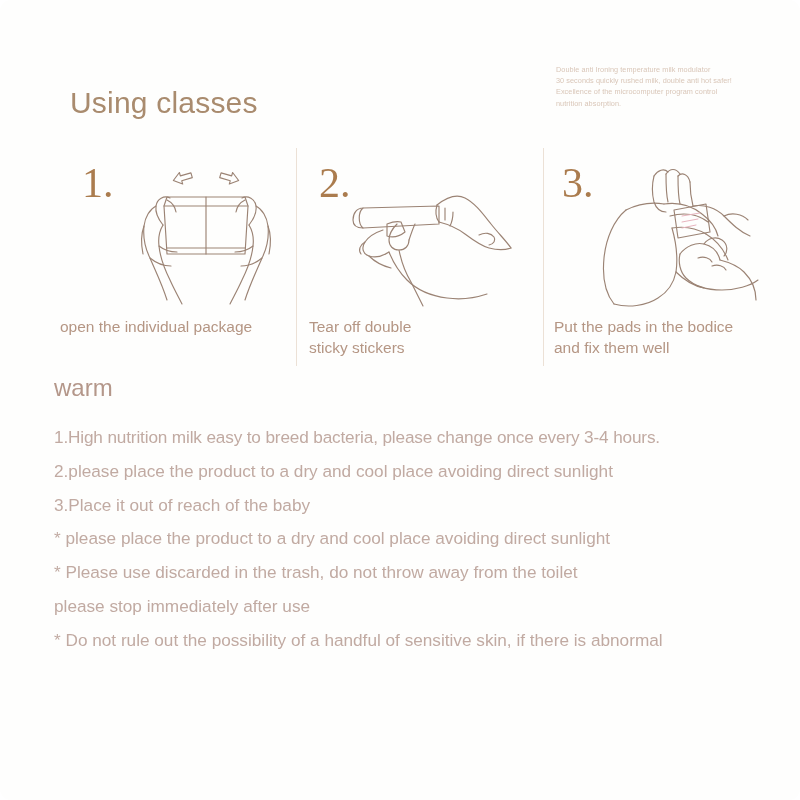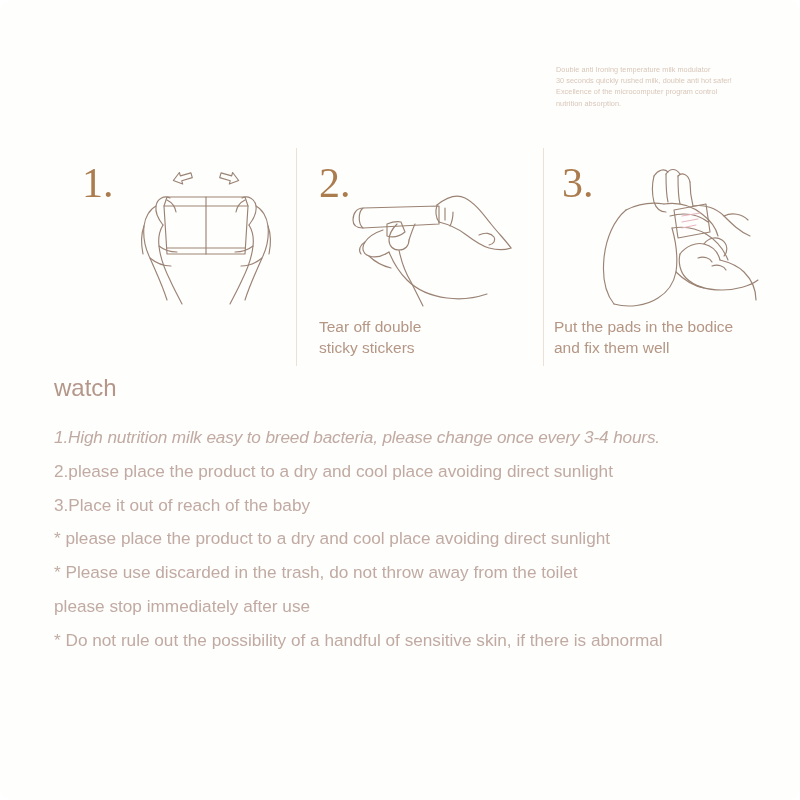--- a/index.html
+++ b/index.html
@@ -83,21 +83,21 @@
   .step3 .art { left: 48px; }
 
   .caption {
     position: absolute;
     font-size: 15.5px;
     line-height: 21px;
     color: #b59684;
     white-space: pre-line;
   }
   .step1 .caption { left: 10px; top: 168px; }
-  .step2 .caption { left: 12px; top: 168px; margin-left: 10px; }
+  .step2 .caption { left: 12px; top: 168px; }
   .step3 .caption { left: 10px; top: 168px; }
 
   
   .watch-title {
     position: absolute;
     left: 54px;
     top: 374px;
     font-size: 24px;
     color: #b4978a;
     font-weight: 400;
@@ -109,34 +109,35 @@
     left: 54px;
     top: 421px;
     width: 746px;
   }
   .note {
     font-size: 17.2px;
     line-height: 33.8px;
     color: #c1aaa2;
     white-space: nowrap;
   }
-  .note.tight { letter-spacing: -0.15px; font-style: italic; }
+  .note.tight { letter-spacing: -0.15px; }
 </style>
 </head>
 <body>
 
 <div class="page">
 
   <div class="top-note">
     <div>Double anti Ironing temperature milk modulator</div>
     <div>30 seconds quickly rushed milk, double anti hot safer!</div>
     <div>Excellence of the microcomputer program control</div>
     <div>nutrition absorption.</div>
   </div>
 
+  <div class="title">Using classes</div>
 
   <div class="steps">
 
     <div class="step step1">
       <div class="step-num">1.</div>
       <div class="art">
         <svg width="160" height="150" viewBox="0 0 160 150">
           <g fill="none" stroke="#9b8374" stroke-width="1.15" stroke-linecap="round" stroke-linejoin="round">
 
             <path d="M47 16 L55 10 L55 13.5 L66 13.5 L66 18.5 L55 18.5 L55 22 Z" transform="rotate(-16 56 16)"></path>
@@ -158,20 +159,21 @@
             <path d="M116 36 C122 33 129 37 130 44 C131 51 127 58 123 63"></path>
             <path d="M130 44 C136 47 141 55 142 64 C143 74 141 86 136 96 C131 108 124 122 119 138"></path>
             <path d="M123 63 C126 68 128 76 127 84 C126 94 122 106 116 118 C112 127 108 134 104 142"></path>
             <path d="M142 64 C145 72 145 82 143 92"></path>
             <path d="M127 84 C122 88 115 90 109 90"></path>
             <path d="M136 96 C130 101 122 104 115 104"></path>
             <path d="M119 38 C115 40 111 44 110 50"></path>
           </g>
         </svg>
       </div>
+      <div class="caption">open the individual package</div>
     </div>
 
     <div class="step step2">
       <div class="step-num">2.</div>
       <div class="art">
         <svg width="180" height="150" viewBox="0 0 180 150">
           <g fill="none" stroke="#9b8374" stroke-width="1.15" stroke-linecap="round" stroke-linejoin="round">
 
             <path d="M14 58 C14 51 18 46 24 46 L100 44 L100 62 L24 66 C18 66 14 64 14 58 Z"></path>
             <path d="M24 46 C19 50 19 62 24 66"></path>
@@ -244,21 +246,21 @@
             <path d="M106 96 C112 94 118 96 120 100"></path>
           </g>
         </svg>
       </div>
       <div class="caption">Put the pads in the bodice
 and fix them well</div>
     </div>
 
   </div>
 
-  <div class="watch-title">watch</div>
+  <div class="watch-title">warm</div>
 
   <div class="notes">
     <div class="note tight">1.High nutrition milk easy to breed bacteria, please change once every 3-4 hours.</div>
     <div class="note">2.please place the product to a dry and cool place avoiding direct sunlight</div>
     <div class="note">3.Place it out of reach of the baby</div>
     <div class="note">* please place the product to a dry and cool place avoiding direct sunlight</div>
     <div class="note">* Please use discarded in the trash, do not throw away from the toilet</div>
     <div class="note">please stop immediately after use</div>
     <div class="note">* Do not rule out the possibility of a handful of sensitive skin, if there is abnormal</div>
   </div>

